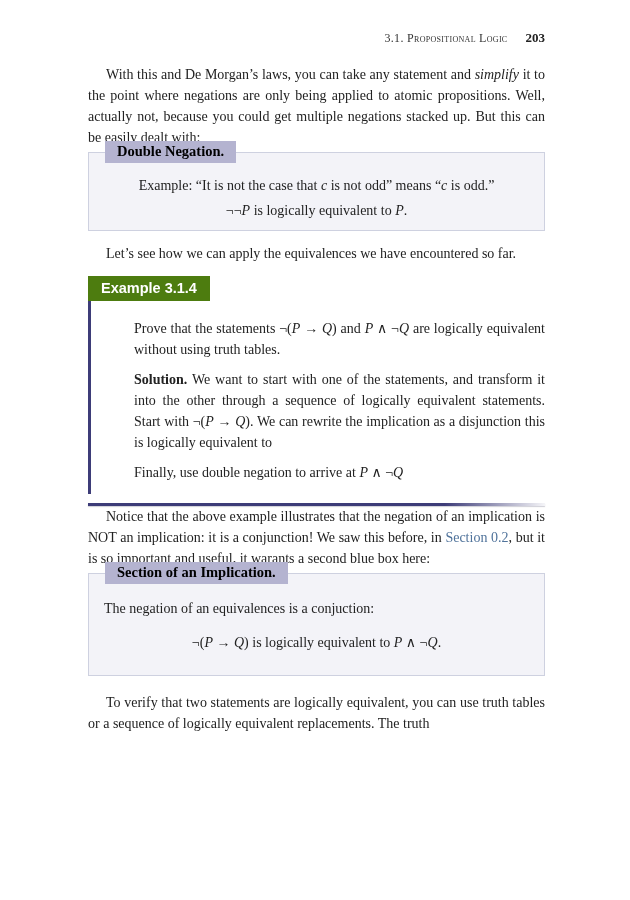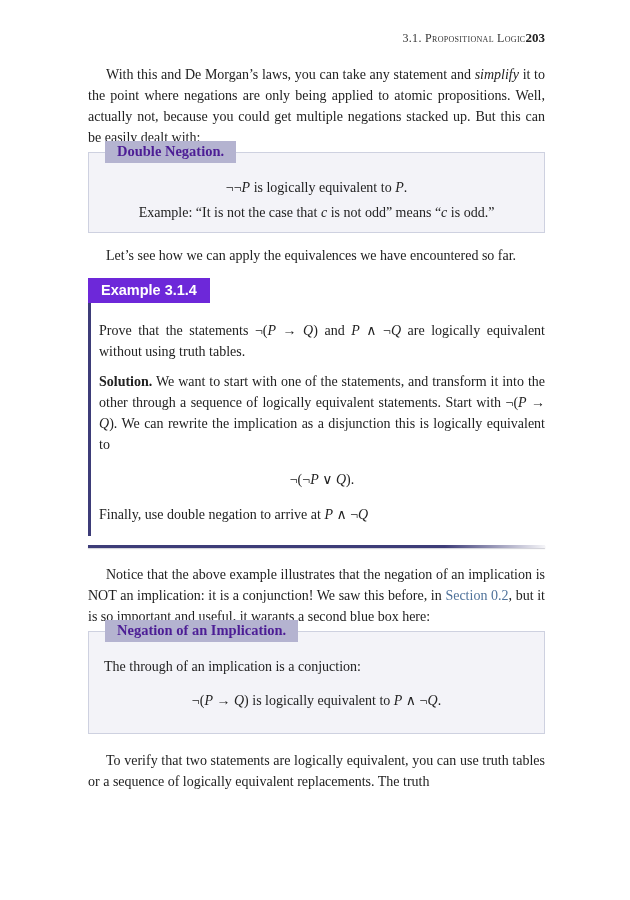--- a/index.html
+++ b/index.html
@@ -24,20 +24,21 @@
   }
   .running-head{
     font-variant:small-caps;
     font-size:12px;
     letter-spacing:0.3px;
     color:#333333;
   }
   .page-number{
     font-weight:bold;
     font-size:13px;
+    margin-left:18px;
     color:#222222;
   }
   
   .par{
     font-size:14px;
     line-height:21px;
     text-align:justify;
     margin:0;
   }
   .indent{ text-indent:18px; }
@@ -48,21 +49,21 @@
     background:#f3f3f8;
     border:1px solid #ced1e0;
     padding:0 15px 9px 15px;
   }
   .bluebox-tab{
     display:inline-block;
     position:relative;
     top:-12px;
     margin-left:1px;
     background:#b4b3d0;
-    color:#4c1d95;
+    color:#000000;
     font-weight:bold;
     font-size:14.5px;
     padding:2px 12px 3px 12px;
   }
   .center-line{
     text-align:center;
     font-size:14px;
     line-height:21px;
   }
   .bluebox .center-line.first{ margin-top:2px; }
@@ -70,30 +71,30 @@
   .bluebox .par{ margin-top:2px; }
   .bluebox .center-line.eq{ margin:13px 0; }
   
   .example{
     position:relative;
     margin-top:12px;
     padding-bottom:12px;
   }
   .example-tab{
     display:table;
-    background:#6d28d9;
+    background:#4d7c0f;
     color:#ffffff;
     font-family:"Liberation Sans", sans-serif;
     font-weight:bold;
     font-size:14.5px;
     padding:4px 13px 5px 13px;
   }
   .example-body{
     border-left:3px solid #3d3c78;
-    padding:8px 0 2px 8px;
+    padding:8px 0 2px 43px;
   }
   .example-body .par{ margin:9px 0; }
   .example-body .center-line{ margin:14px 0; }
   .example::after{
     content:"";
     position:absolute;
     left:0;right:0;bottom:0;
     height:3px;
     background:linear-gradient(to right, #3d3c78 78%, rgba(61,60,120,0.05) 100%);
     box-shadow:0 1px 1px rgba(120,120,140,0.35);
@@ -113,40 +114,39 @@
 
     <div class="pagehead">
       <span class="running-head">3.1. Propositional Logic</span>
       <span class="page-number">203</span>
     </div>
 
     <p class="par indent" style="margin-top:18px"><span class="seg-r">With this and De Morgan’s laws, you can take any statement and </span><span class="seg-i">simplify</span><span class="seg-r"> it to the point where negations are only being applied to atomic propositions. Well, actually not, because you could get multiple negations stacked up. But this can be easily dealt with:</span></p>
 
     <section class="bluebox">
       <div class="bluebox-tab">Double Negation.</div>
+      <div class="center-line"><span class="seg-r">Example: “It is not the case that </span><span class="seg-m">c</span><span class="seg-r"> is not odd” means “</span><span class="seg-m">c</span><span class="seg-r"> is odd.”</span></div>
       <div class="center-line first"><span class="seg-r">¬¬</span><span class="seg-m">P</span><span class="seg-r"> is logically equivalent to </span><span class="seg-m">P</span><span class="seg-r">.</span></div>
-      <div class="center-line"><span class="seg-r">Example: “It is not the case that </span><span class="seg-m">c</span><span class="seg-r"> is not odd” means “</span><span class="seg-m">c</span><span class="seg-r"> is odd.”</span></div>
     </section>
 
     <p class="par indent" style="margin-top:12px"><span class="seg-r">Let’s see how we can apply the equivalences we have encountered so far.</span></p>
 
     <section class="example">
       <div class="example-tab">Example 3.1.4</div>
       <div class="example-body">
         <p class="par"><span class="seg-r">Prove that the statements ¬(</span><span class="seg-m">P</span><span class="seg-r"> → </span><span class="seg-m">Q</span><span class="seg-r">) and </span><span class="seg-m">P</span><span class="seg-r"> ∧ ¬</span><span class="seg-m">Q</span><span class="seg-r"> are logically equivalent without using truth tables.</span></p>
         <p class="par"><span class="seg-b">Solution.</span><span class="seg-r">  We want to start with one of the statements, and transform it into the other through a sequence of logically equivalent statements. Start with ¬(</span><span class="seg-m">P</span><span class="seg-r"> → </span><span class="seg-m">Q</span><span class="seg-r">). We can rewrite the implication as a disjunction this is logically equivalent to</span></p>
-        <div class="center-line"><span class="seg-r">¬(¬</span><span class="seg-m">P</span><span class="seg-r"> ∨ </span><span class="seg-m">Q</span><span class="seg-r">).</span></div>
         <p class="par"><span class="seg-r">Finally, use double negation to arrive at </span><span class="seg-m">P</span><span class="seg-r"> ∧ ¬</span><span class="seg-m">Q</span></p>
       </div>
     </section>
 
-    <p class="par indent" style="margin-top:16px"><span class="seg-r">Notice that the above example illustrates that the negation of an implication is NOT an implication: it is a conjunction! We saw this before, in </span><span class="seg-link">Section 0.2</span><span class="seg-r">, but it is so important and useful, it warants a second blue box here:</span></p>
+    <p class="par indent" style="margin-top:0"><span class="seg-r">Notice that the above example illustrates that the negation of an implication is NOT an implication: it is a conjunction! We saw this before, in </span><span class="seg-link">Section 0.2</span><span class="seg-r">, but it is so important and useful, it warants a second blue box here:</span></p>
 
     <section class="bluebox">
-      <div class="bluebox-tab">Negation of an Implication.</div>
-      <p class="par"><span class="seg-r">The through of an implication is a conjuction:</span></p>
+      <div class="bluebox-tab">Section of an Implication.</div>
+      <p class="par"><span class="seg-r">The negation of an equivalences is a conjuction:</span></p>
       <div class="center-line eq"><span class="seg-r">¬(</span><span class="seg-m">P</span><span class="seg-r"> → </span><span class="seg-m">Q</span><span class="seg-r">) is logically equivalent to </span><span class="seg-m">P</span><span class="seg-r"> ∧ ¬</span><span class="seg-m">Q</span><span class="seg-r">.</span></div>
     </section>
 
     <p class="par indent" style="margin-top:16px"><span class="seg-r">To verify that two statements are logically equivalent, you can use truth tables or a sequence of logically equivalent replacements. The truth</span></p>
 
   </div>
 </div>
 
 </body></html>

